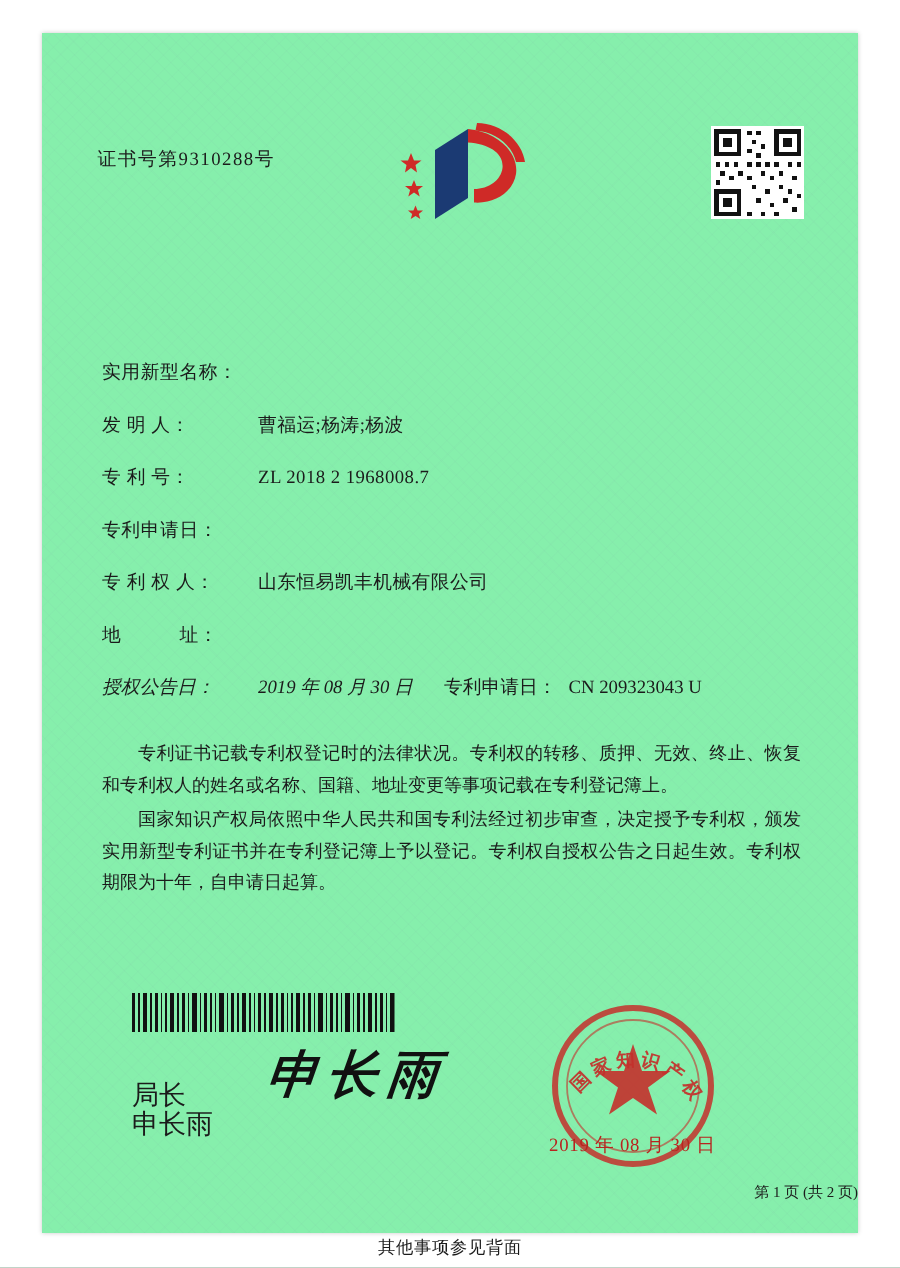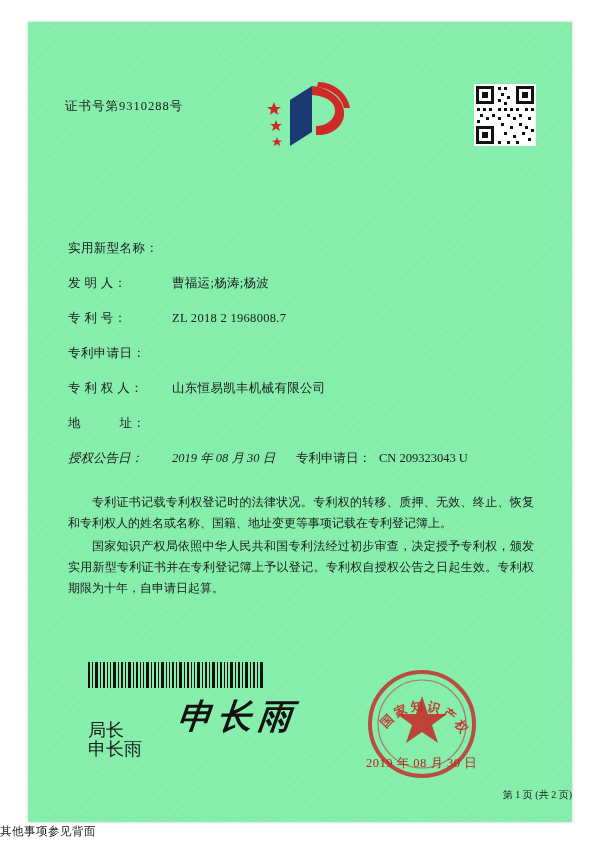--- a/index.html
+++ b/index.html
@@ -199,20 +199,21 @@
     top: 766px;
     text-align: right;
     font-size: 10px;
     color: #1b1b1b;
   }
   .footer-note {
     position: absolute;
     left: 0;
     right: 0;
     top: 824px;
+    text-align: center;
     font-size: 11.5px;
     color: #1b1b1b;
     letter-spacing: 0.5px;
   }
 </style>
 </head>
 <body>
 
 <div class="page">
   <div class="sheet">

